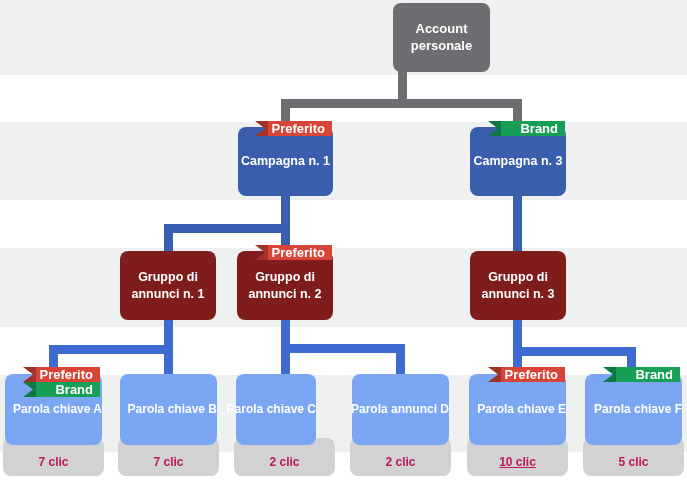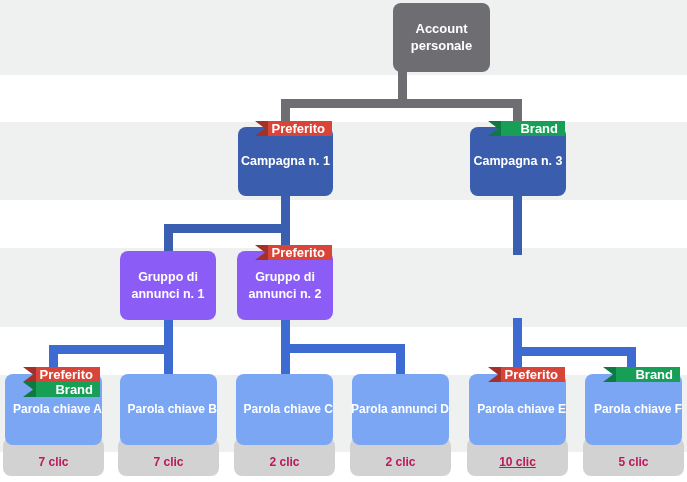--- a/index.html
+++ b/index.html
@@ -30,28 +30,28 @@
 
   .node{
     position:absolute;z-index:3;border-radius:8px;color:#ffffff;
     font-weight:bold;display:flex;align-items:center;justify-content:center;
     text-align:center;box-sizing:border-box;line-height:1.3;
   }
   .node.root{left:353px;top:3px;width:97px;height:69px;background:#6e6e72;font-size:13px;padding:0 14px;margin-left:40px;}
   .node.campaign{background:#3a5dad;font-size:12.5px;white-space:nowrap;}
   .camp1{left:238px;top:127px;width:95px;height:69px;}
   .camp2{left:470px;top:127px;width:96px;height:69px;}
-  .node.group{background:#8b5cf6;font-size:12.5px;padding:0 10px;}
+  .node.group{background:#7f1d1d;font-size:12.5px;padding:0 10px;}
   .grp1{left:120px;top:251px;width:96px;height:69px;}
   .grp2{left:237px;top:251px;width:96px;height:69px;}
   .grp3{left:470px;top:251px;width:96px;height:69px;}
   .node.keyword{background:#7aa6f4;font-size:12px;white-space:nowrap;justify-content:flex-end;}
   .kw-a{left:5px;top:374px;width:97px;height:71px;}
   .kw-b{left:120px;top:374px;width:97px;height:71px;}
-  .kw-c{left:236px;top:374px;width:97px;height:71px;}
+  .kw-c{left:236px;top:374px;width:80px;height:71px;}
   .kw-d{left:352px;top:374px;width:97px;height:71px;}
   .kw-e{left:469px;top:374px;width:97px;height:71px;}
   .kw-f{left:585px;top:374px;width:97px;height:71px;}
 
   .ribbon{
     position:absolute;z-index:4;width:77px;height:15px;
     color:#ffffff;font-size:13px;font-weight:bold;line-height:15px;
     text-align:right;padding-right:7px;box-sizing:border-box;
     clip-path:polygon(0% 0%,100% 0%,100% 100%,0% 100%,13% 50%);
   }
@@ -124,20 +124,23 @@
   <div class="node campaign camp2">
       <span>Campagna n. 3</span>
     </div>
 
   <div class="node group grp1">
       <span>Gruppo di annunci n. 1</span>
     </div>
   <div class="node group grp2">
       <span>Gruppo di annunci n. 2</span>
     </div>
+  <div class="node group grp3">
+      <span>Gruppo di annunci n. 3</span>
+    </div>
 
   <div class="node keyword kw-a">
       <span>Parola chiave A</span>
     </div>
   <div class="node keyword kw-b">
       <span>Parola chiave B</span>
     </div>
   <div class="node keyword kw-c">
       <span>Parola chiave C</span>
     </div>

